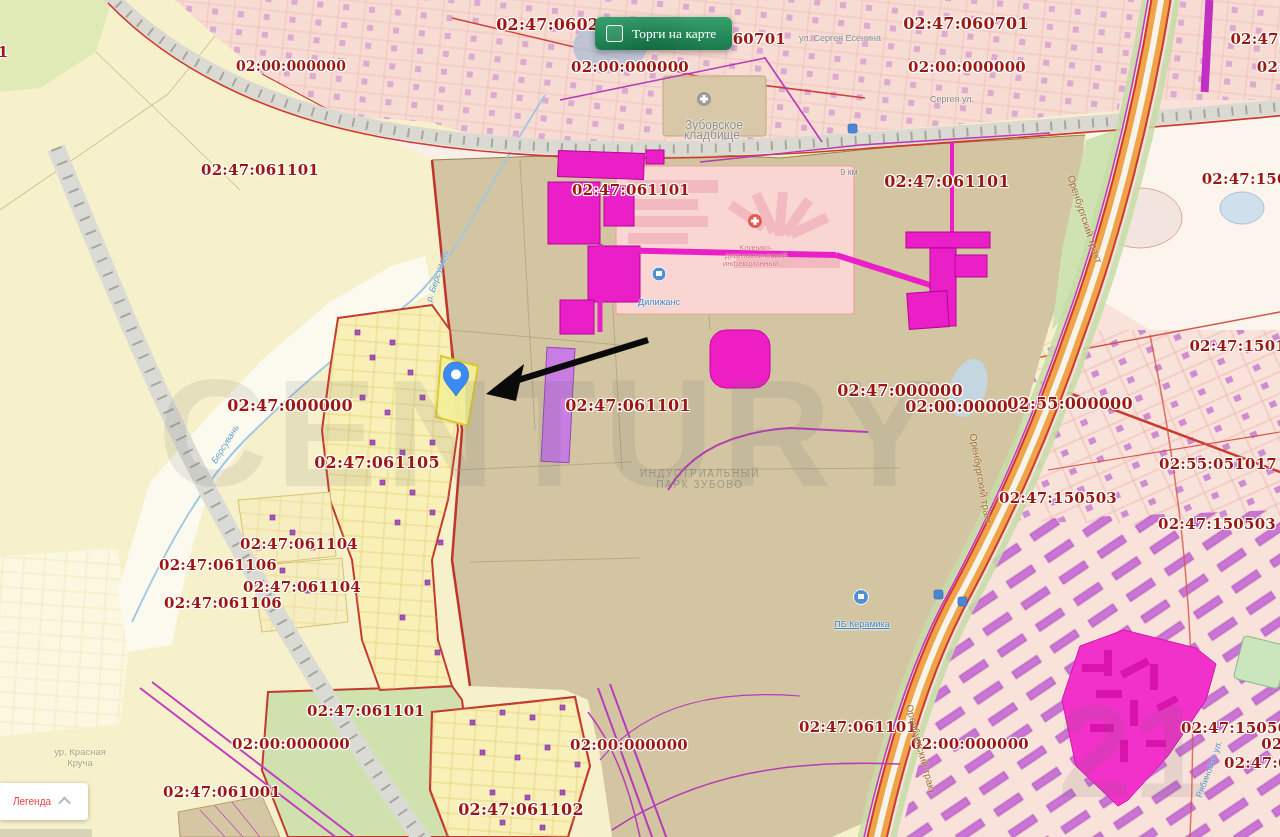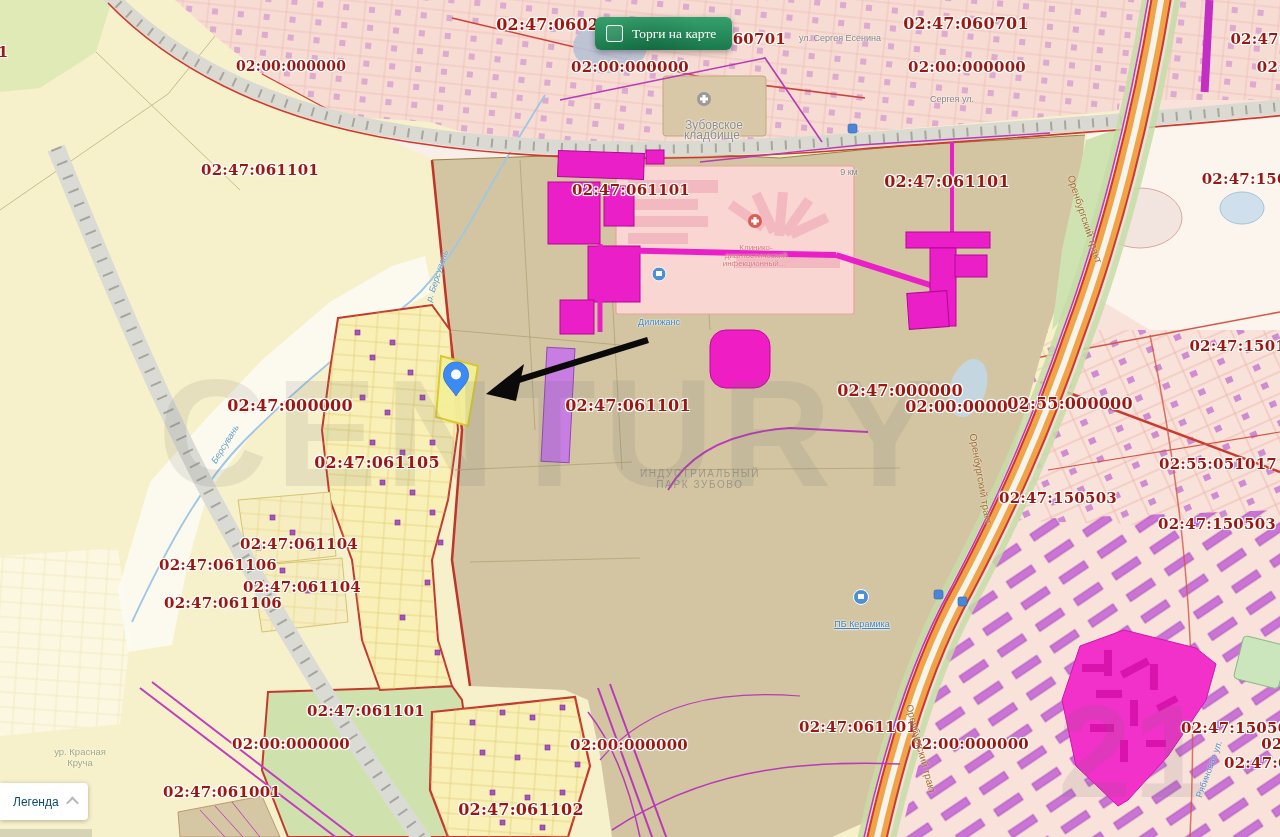--- a/index.html
+++ b/index.html
@@ -36,21 +36,21 @@
     box-shadow:0 2px 6px rgba(0,0,0,.35);cursor:pointer;}
   #auction-btn::after{content:"";position:absolute;inset:0;border-radius:6px;
     background:radial-gradient(circle at 42% 130%,rgba(0,55,32,.28),transparent 62%);}
   #auction-btn .cb{width:15px;height:15px;border:1.5px solid rgba(255,255,255,.9);border-radius:3px;
     background:rgba(255,255,255,.10);flex:0 0 auto;z-index:1;}
   #auction-btn .bl{color:#fff;font-size:13.5px;z-index:1;font-family:Liberation Serif, serif;}
   
   #legend{position:absolute;left:0;top:783px;width:88px;height:37px;background:#fff;z-index:5;
     border-radius:0 4px 4px 0;box-shadow:0 1px 5px rgba(0,0,0,.28);display:flex;align-items:center;
     padding-left:13px;box-sizing:border-box;cursor:pointer;}
-  #legend .lg{font-size:12px;color:#0c4a6e;}
+  #legend .lg{font-size:10px;color:#ef4444;}
   #legend .chev{width:7px;height:7px;border-left:2px solid #b6b6b6;border-top:2px solid #b6b6b6;
     transform:rotate(45deg) translate(1px,1px);margin-left:9px;}
 </style>
 </head>
 <body>
 
 <svg id="map" width="1280" height="837" viewBox="0 0 1280 837">
   <defs>
     <pattern id="pp" width="26" height="18" patternUnits="userSpaceOnUse" patternTransform="rotate(6)">
       <rect width="26" height="18" fill="none" stroke="#e59a90" stroke-width="0.8"></rect>
@@ -337,21 +337,21 @@
     <span class="lbl cad" style="left: 858px; top: 713px; font-size: 15px; transform: translate(-50%, -50%);">02:47:061101</span>
     <span class="lbl cad" style="left: 970px; top: 730px; font-size: 15px; transform: translate(-50%, -50%);">02:00:000000</span>
     <span class="lbl cad" style="left: 1240px; top: 714px; font-size: 15px; transform: translate(-50%, -50%);">02:47:150503</span>
     <span class="lbl cad" style="left: 1272px; top: 730px; font-size: 15px; transform: translate(-50%, -50%);">02</span>
     <span class="lbl cad" style="left: 1267px; top: 749px; font-size: 15px; transform: translate(-50%, -50%);">02:47:061</span>
     <span class="lbl gray" style="left: 714px; top: 111px; transform: translate(-50%, -50%);">Зубовское</span>
     <span class="lbl gray" style="left: 712px; top: 121px; transform: translate(-50%, -50%);">кладбище</span>
     <span class="lbl red" style="left: 756px; top: 233px; transform: translate(-50%, -50%);">Клинико-</span>
     <span class="lbl red" style="left: 756px; top: 241px; transform: translate(-50%, -50%);">диагностический</span>
     <span class="lbl red" style="left: 754px; top: 249px; transform: translate(-50%, -50%);">инфекционный...</span>
-    <span class="lbl blue" style="left: 659px; top: 288px; transform: translate(-50%, -50%); margin-top: 20px;">Дилижанс</span>
+    <span class="lbl blue" style="left: 659px; top: 288px; transform: translate(-50%, -50%);">Дилижанс</span>
     <span class="lbl blue" style="left: 862px; top: 610px; transform: translate(-50%, -50%); text-decoration: underline;">ПБ Керамика</span>
     <span class="lbl faded" style="left: 700px; top: 459px; transform: translate(-50%, -50%);">ИНДУСТРИАЛЬНЫЙ</span>
     <span class="lbl faded" style="left: 700px; top: 470px; transform: translate(-50%, -50%);">ПАРК ЗУБОВО</span>
     <span class="lbl olive" style="left: 80px; top: 737px; transform: translate(-50%, -50%);">ур. Красная</span>
     <span class="lbl olive" style="left: 80px; top: 748px; transform: translate(-50%, -50%);">Круча</span>
     <span class="lbl street" style="left: 840px; top: 24px; transform: translate(-50%, -50%);">ул. Сергея Есенина</span>
     <span class="lbl street" style="left: 952px; top: 85px; transform: translate(-50%, -50%);">Сергея ул.</span>
     <span class="lbl street" style="left: 849px; top: 144px; transform: translate(-50%, -50%); margin-top: 14px;">9 км</span>
     <span class="lbl road" style="left: 1085px; top: 205px; transform: translate(-50%, -50%) rotate(72deg);">Оренбургский тракт</span>
     <span class="lbl road" style="left: 981px; top: 465px; transform: translate(-50%, -50%) rotate(80deg);">Оренбургский тракт</span>

